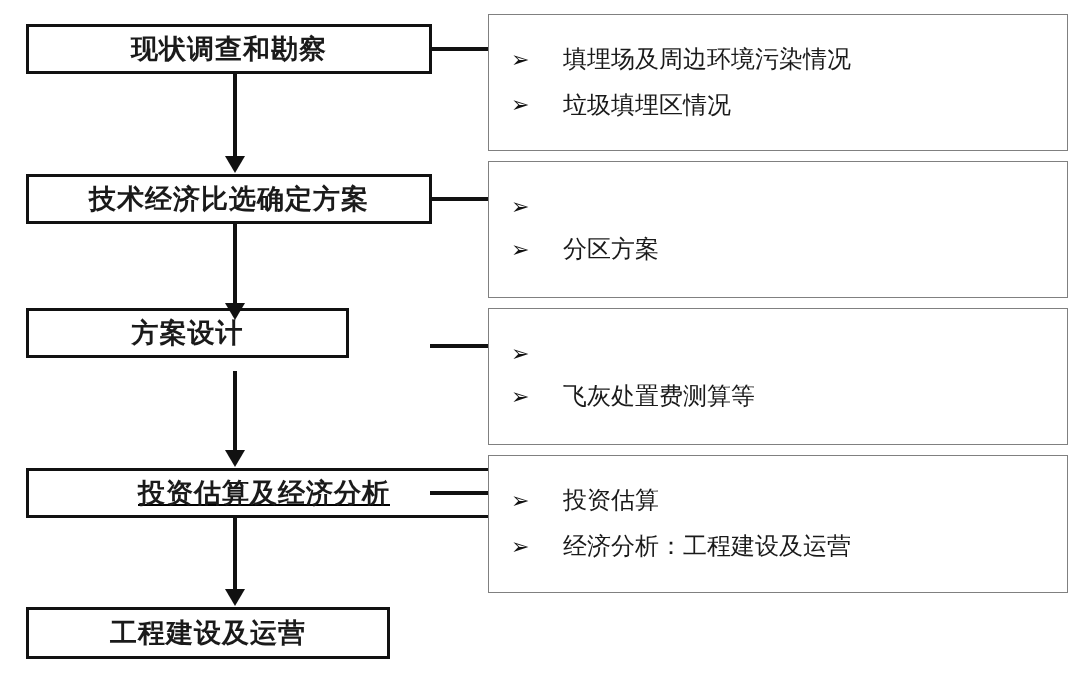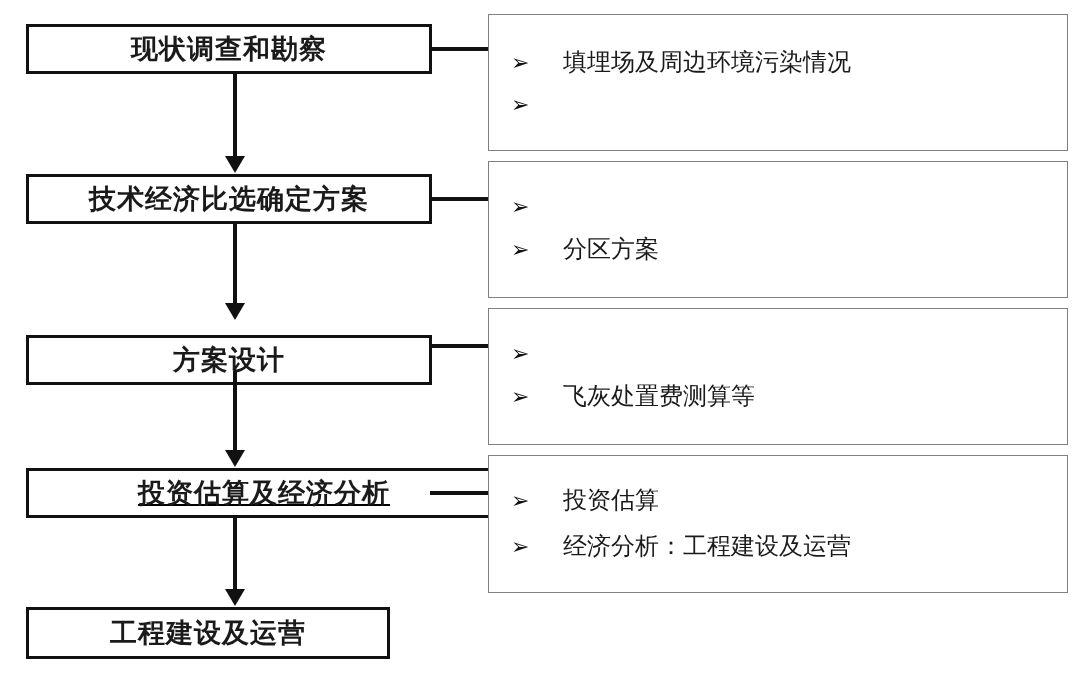--- a/index.html
+++ b/index.html
@@ -96,21 +96,21 @@
 <div id="canvas">
 
   <div class="flow-box" style="left:26px; top:24px; width:406px; height:50px;">
     <span class="flow-box-label">现状调查和勘察</span>
   </div>
 
   <div class="flow-box" style="left:26px; top:174px; width:406px; height:50px;">
     <span class="flow-box-label">技术经济比选确定方案</span>
   </div>
 
-  <div class="flow-box" style="left:26px; top:335px; width:406px; height:50px;">
+  <div class="flow-box" style="left:26px; top:308px; width:323px; height:50px;">
     <span class="flow-box-label">方案设计</span>
   </div>
 
   <div class="flow-box" style="left:26px; top:468px; width:476px; height:50px;text-decoration:underline;">
     <span class="flow-box-label">投资估算及经济分析</span>
   </div>
 
   <div class="flow-box" style="left:26px; top:607px; width:364px; height:52px;">
     <span class="flow-box-label">工程建设及运营</span>
   </div>
@@ -132,20 +132,21 @@
   <div class="hline" style="left:430px; top:344px; width:60px;"></div>
   <div class="hline" style="left:430px; top:491px; width:60px;"></div>
 
   <div class="detail-panel" style="left:488px; top:14px; width:580px; height:137px;">
     <div class="bullet-row">
       <span class="bullet-glyph">➢</span>
       <span class="bullet-text">填埋场及周边环境污染情况</span>
     </div>
     <div class="bullet-row">
       <span class="bullet-glyph">➢</span>
+      <span class="bullet-text">垃圾填埋区情况</span>
     </div>
   </div>
 
   <div class="detail-panel" style="left:488px; top:161px; width:580px; height:137px;">
     <div class="bullet-row">
       <span class="bullet-glyph">➢</span>
     </div>
     <div class="bullet-row">
       <span class="bullet-glyph">➢</span>
       <span class="bullet-text">分区方案</span>

